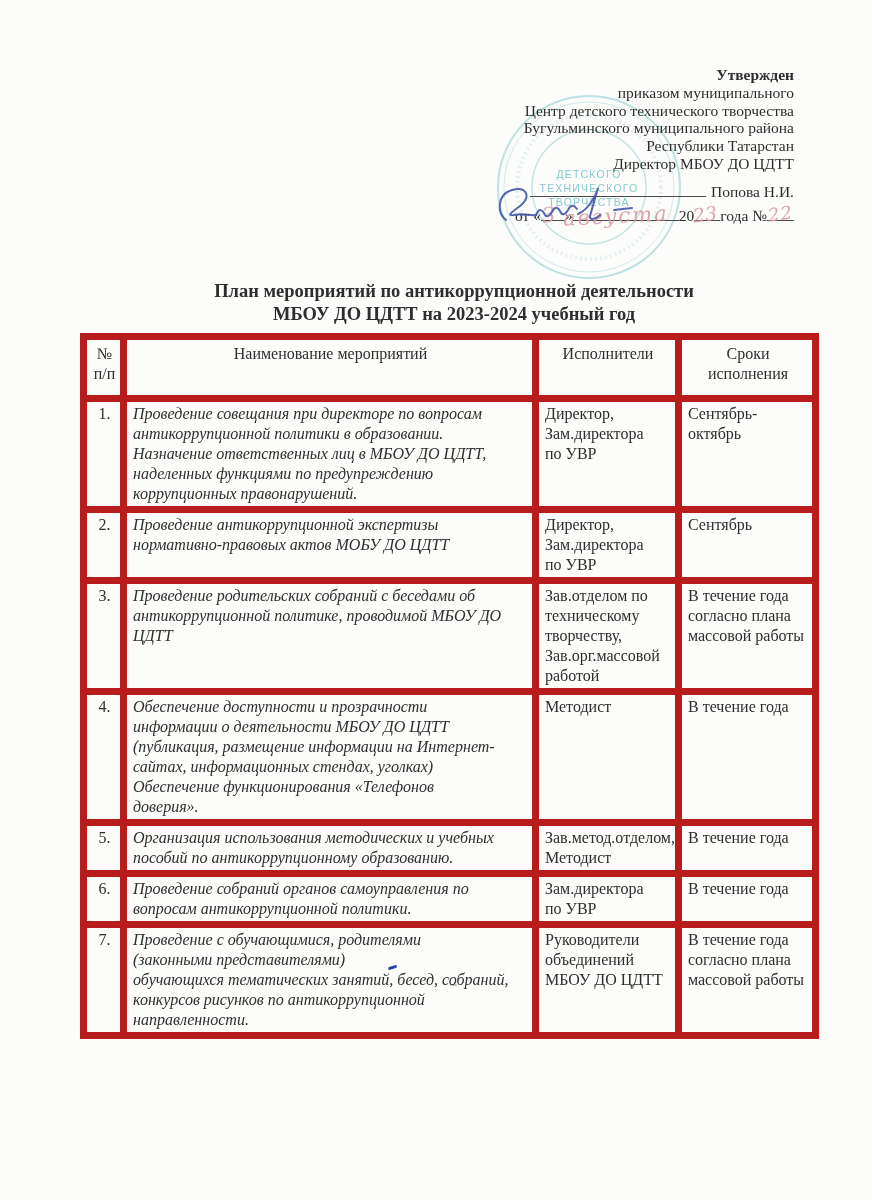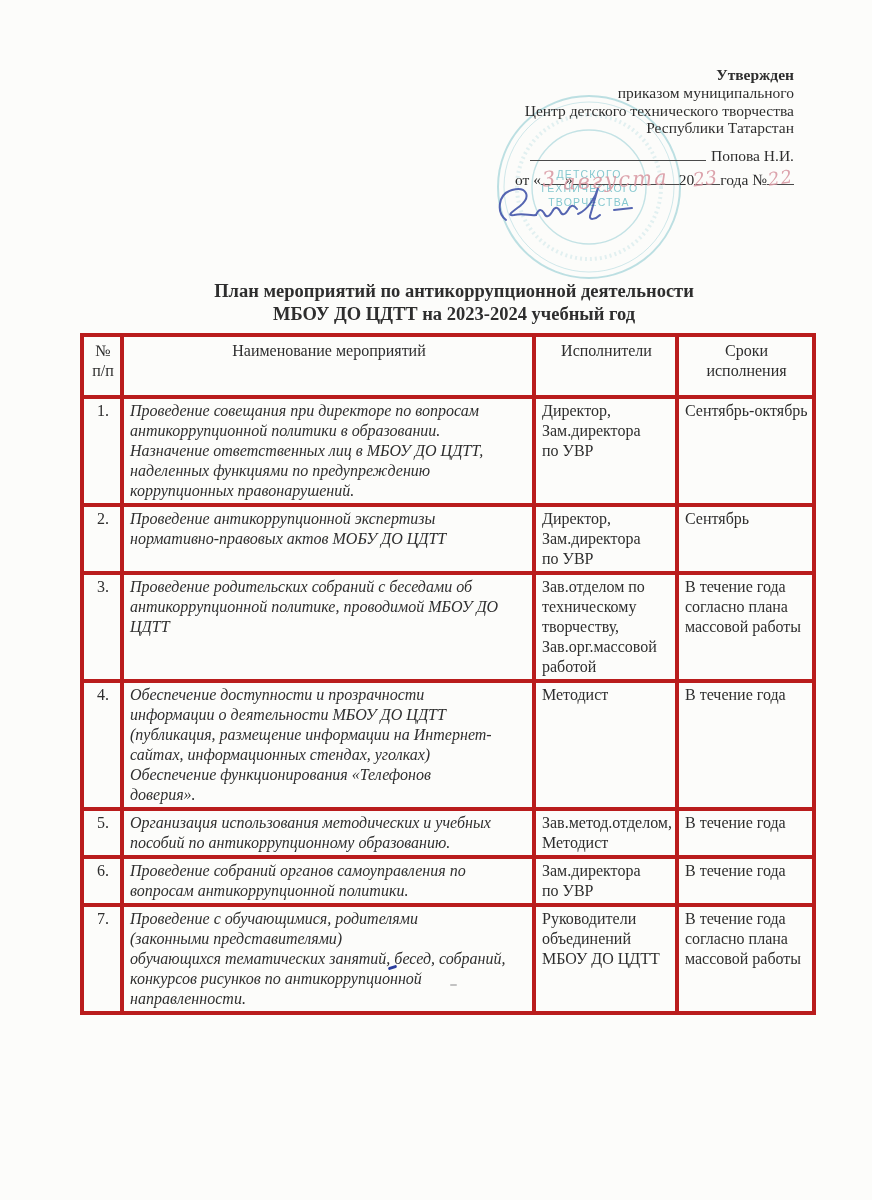--- a/index.html
+++ b/index.html
@@ -48,21 +48,21 @@
     position:absolute;top:280px;left:54px;width:800px;
     text-align:center;font-weight:bold;font-size:18.5px;line-height:23px;z-index:2;
   }
   
   table.plan{
     position:absolute;top:333px;left:80px;width:732px;
     border-collapse:collapse;table-layout:fixed;
     font-size:16px;line-height:20px;z-index:2;
   }
   table.plan th,table.plan td{
-    border:4px solid #b91c1c;
+    border:7px solid #b91c1c;
     vertical-align:top;
     padding:2px 4px 2px 6px;
     white-space:pre-line;
     font-weight:normal;
   }
   table.plan thead tr{height:62px;}
   table.plan th{text-align:center;padding-top:4px;}
   tbody tr:nth-child(1){height:106px;}
   tbody tr:nth-child(2){height:58px;}
   tbody tr:nth-child(3){height:96px;}
@@ -92,21 +92,23 @@
       <text x="95" y="86">ДЕТСКОГО</text>
       <text x="95" y="100">ТЕХНИЧЕСКОГО</text>
       <text x="95" y="114">ТВОРЧЕСТВА</text>
     </g>
   </svg>
 
   <div class="approval">
     <div class="bold">Утвержден</div>
     <div>приказом муниципального</div>
     <div>Центр детского технического творчества</div>
+    <div>Бугульминского муниципального района</div>
     <div>Республики Татарстан</div>
+    <div>Директор МБОУ ДО ЦДТТ</div>
     <div class="sig-row">
       <span class="uline ul-sig"></span><span class="signed-by">Попова Н.И.</span>
     </div>
     <div class="date-row">
       <span>от «</span><span class="uline ul-day"><i class="hand hand-day">3</i></span><span>»</span><span class="uline ul-month"><i class="hand hand-month">августа</i></span><span>20</span><span class="uline ul-year"><i class="hand hand-year">23</i></span><span>года №</span><span class="uline ul-num"><i class="hand hand-num">22</i></span>
     </div>
   </div>
 
   <svg class="signature-svg" width="170" height="48" viewBox="0 0 170 48" aria-hidden="true">
     <g fill="none" stroke="#3f51a8" stroke-width="2" stroke-linecap="round" opacity="0.88">

